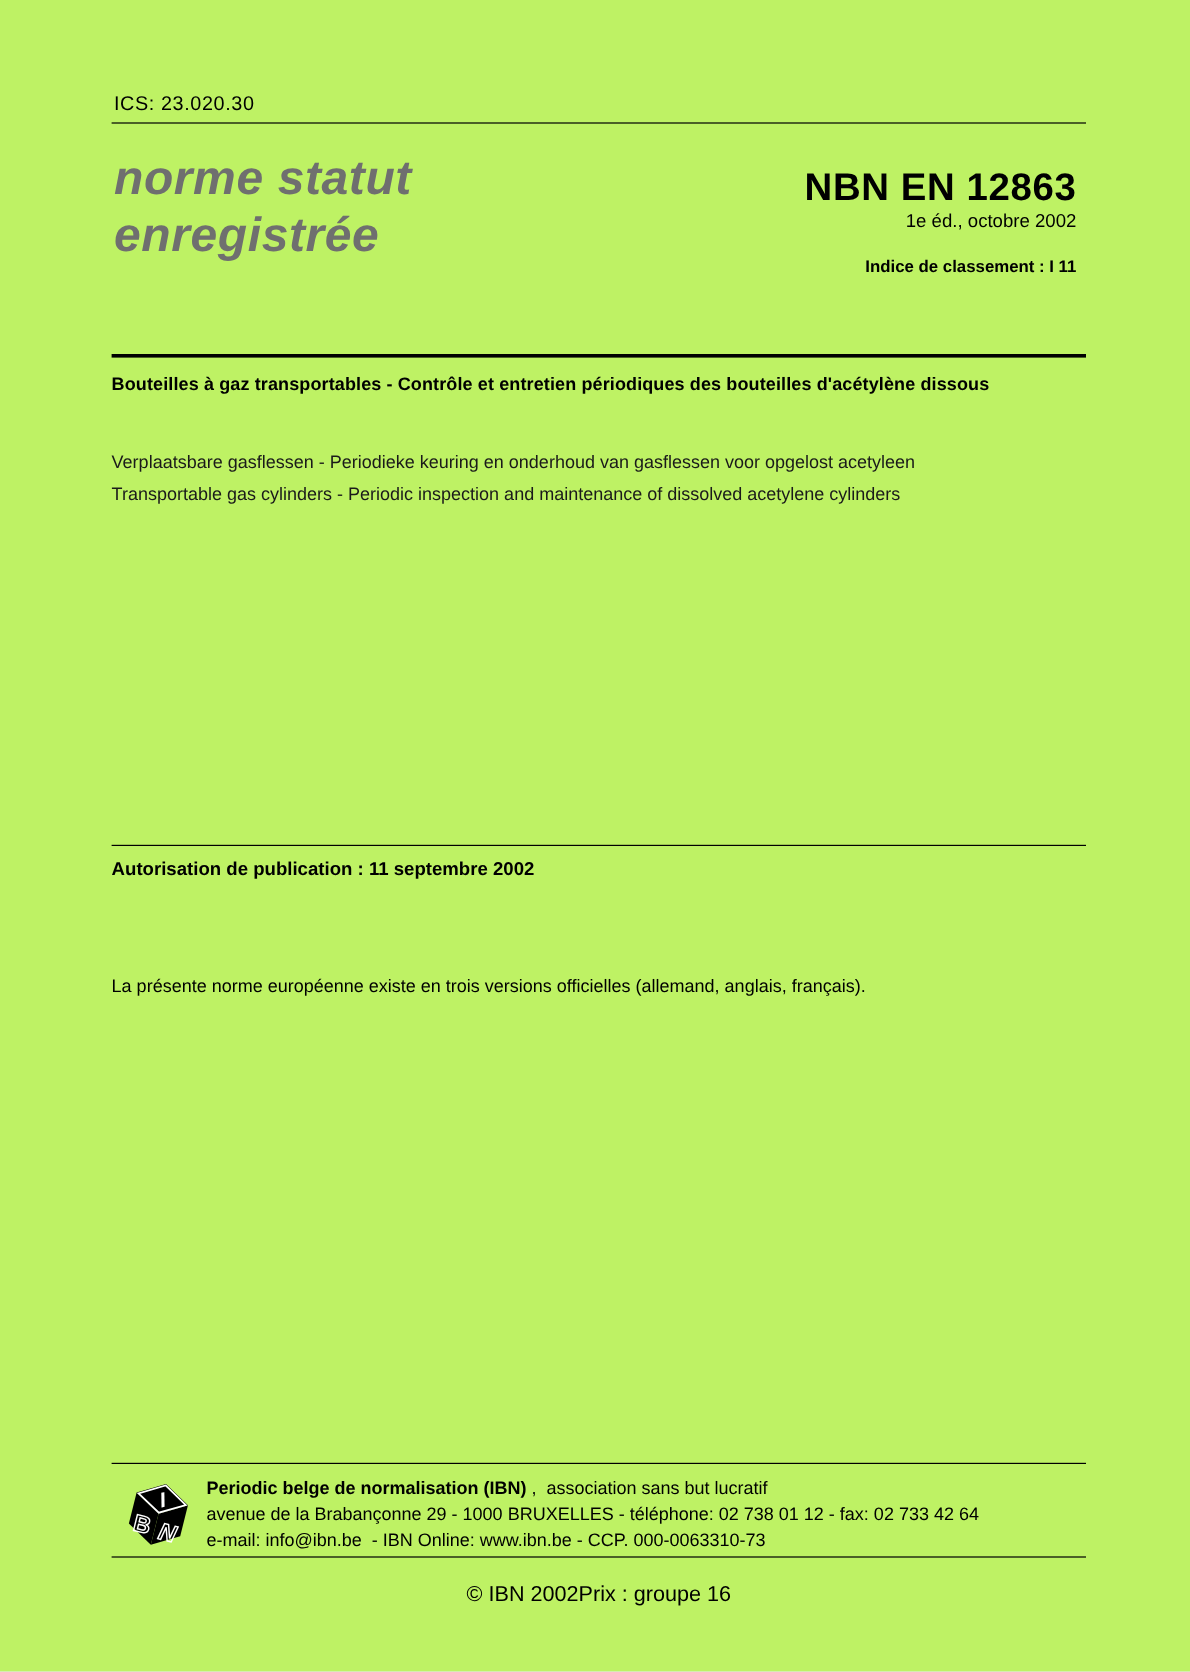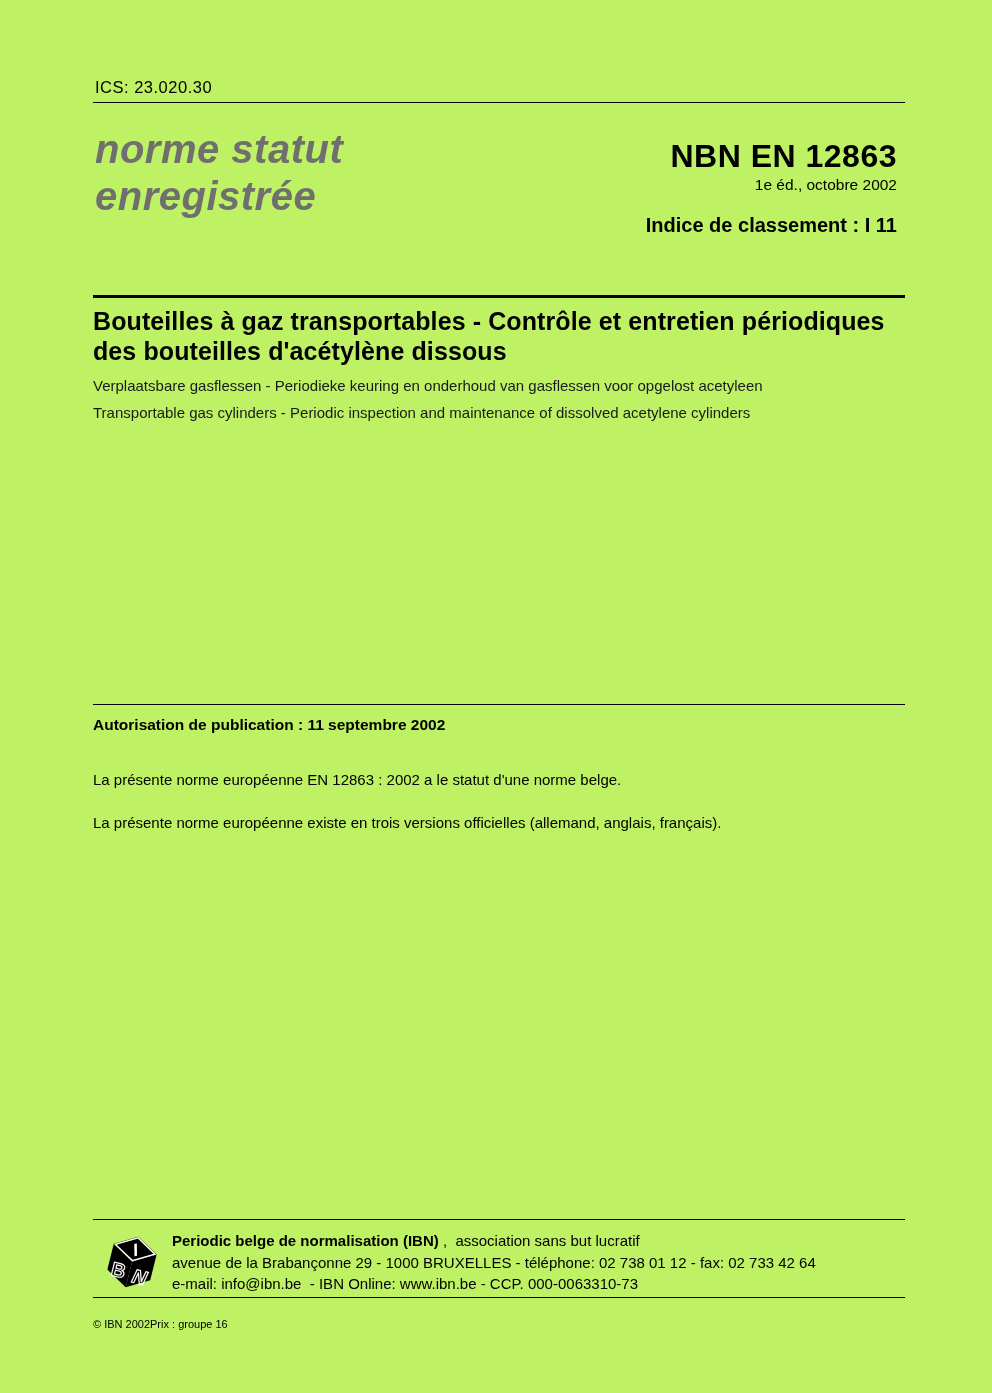--- a/index.html
+++ b/index.html
@@ -24,25 +24,25 @@
     left: 95px; top: 126px;
     font-size: 40px; line-height: 47px;
     font-weight: bold; font-style: italic;
     color: #6f6f6f;
     letter-spacing: 0.5px;
   }
 
   .doc-id { right: 95px; top: 138px; text-align: right; }
   .doc-id .code { font-size: 32px; font-weight: bold; letter-spacing: 0.5px; }
   .doc-id .edition { margin-top: 1px; font-size: 15.5px; }
-  .doc-id .classement { margin-top: 20px; font-size: 20px; font-weight: bold; }
+  .doc-id .classement { margin-top: 20px; font-size: 14px; font-weight: bold; }
 
   .title-fr {
     left: 93px; top: 306px; width: 800px;
-    font-size: 25px; font-weight: bold; line-height: 30px;
+    font-size: 15px; font-weight: bold; line-height: 30px;
     letter-spacing: 0.1px;
   }
   .subtitle { left: 93px; font-size: 15px; color: #1a1a1a; }
   .subtitle.nl { top: 377px; }
   .subtitle.en { top: 404px; }
 
   .auth-heading { left: 93px; top: 716px; font-size: 15.5px; font-weight: bold; }
   .para { left: 93px; font-size: 15px; }
   .para.p1 { top: 771px; }
   .para.p2 { top: 814px; }
@@ -53,22 +53,22 @@
     border-top: 1px solid #000;
     border-bottom: 1px solid #000;
   }
   .logo { position: absolute; left: 7px; top: 13px; width: 64px; height: 58px; }
   .pub-text { position: absolute; left: 79px; top: 10px; font-size: 15px; line-height: 21.5px; }
   .pub-name-bold { font-weight: bold; }
 
   .bottom-row {
     position: absolute;
     left: 93px; top: 1318px; width: 812px;
-    display: flex; justify-content: flex-start;
-    font-size: 11px;
+    display: flex; justify-content: center;
+    font-size: 18px;
   }
 </style>
 </head>
 <body>
 
 <div class="page">
 
   <div class="abs ics">ICS: 23.020.30</div>
   <div class="rule" style="top:102px; height:1px;"></div>
 
@@ -84,21 +84,20 @@
   </div>
 
   <div class="rule" style="top:295px; height:3px;"></div>
 
   <h1 class="abs title-fr">Bouteilles à gaz transportables - Contrôle et entretien périodiques des bouteilles d'acétylène dissous</h1>
   <p class="abs subtitle en">Transportable gas cylinders - Periodic inspection and maintenance of dissolved acetylene cylinders</p>
   <p class="abs subtitle nl">Verplaatsbare gasflessen - Periodieke keuring en onderhoud van gasflessen voor opgelost acetyleen</p>
 
   <div class="rule" style="top:704px; height:1px;"></div>
   <p class="abs auth-heading">Autorisation de publication : 11 septembre 2002</p>
-  <p class="abs para p1">La présente norme européenne EN 12863 : 2002 a le statut d'une norme belge.</p>
   <p class="abs para p2">La présente norme européenne existe en trois versions officielles (allemand, anglais, français).</p>
 
   <div class="publisher-box">
     <svg class="logo" viewBox="0 0 100 100">
       <g transform="rotate(14 50 50)">
         <polygon points="50,5 88,27 50,49 12,27" fill="#000"></polygon>
         <polygon points="12,27 50,49 50,95 12,73" fill="#000"></polygon>
         <polygon points="50,49 88,27 88,73 50,95" fill="#000"></polygon>
         <polygon points="50,7 85,27.5 50,47.5 15,27.5" fill="none" stroke="#fff" stroke-width="2.5"></polygon>
         <text x="53" y="38" transform="rotate(-26 53 33)" fill="#fff" font-family="Liberation Sans, sans-serif" font-size="30" font-weight="bold" font-style="italic" text-anchor="middle">I</text>

